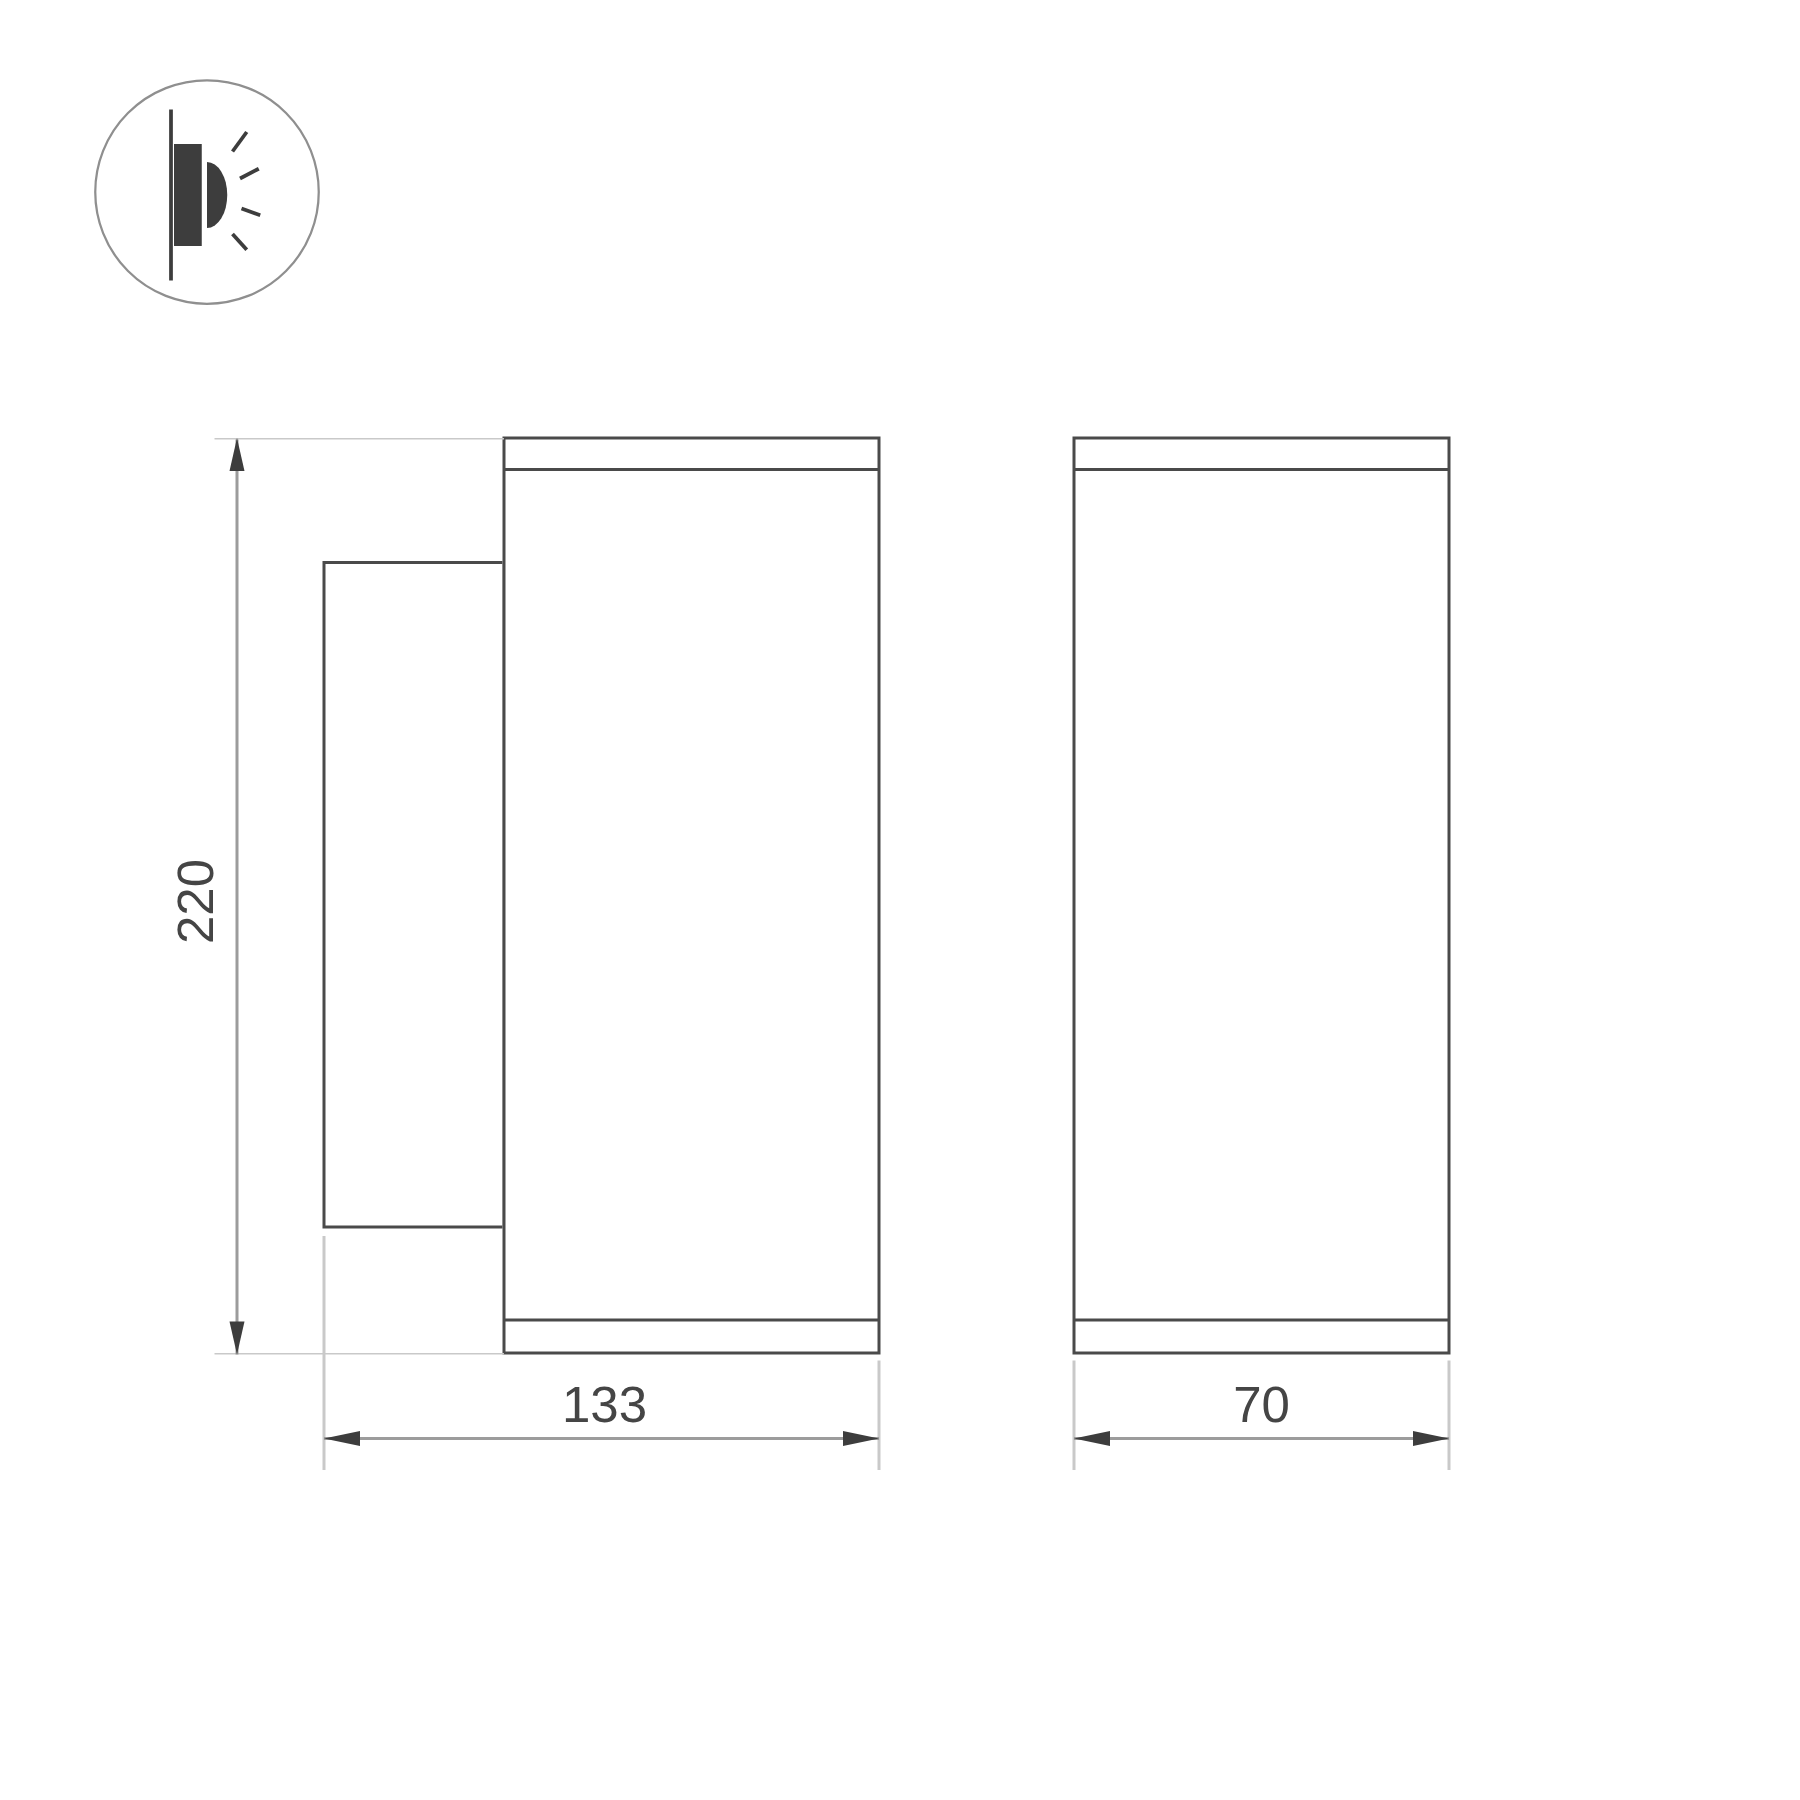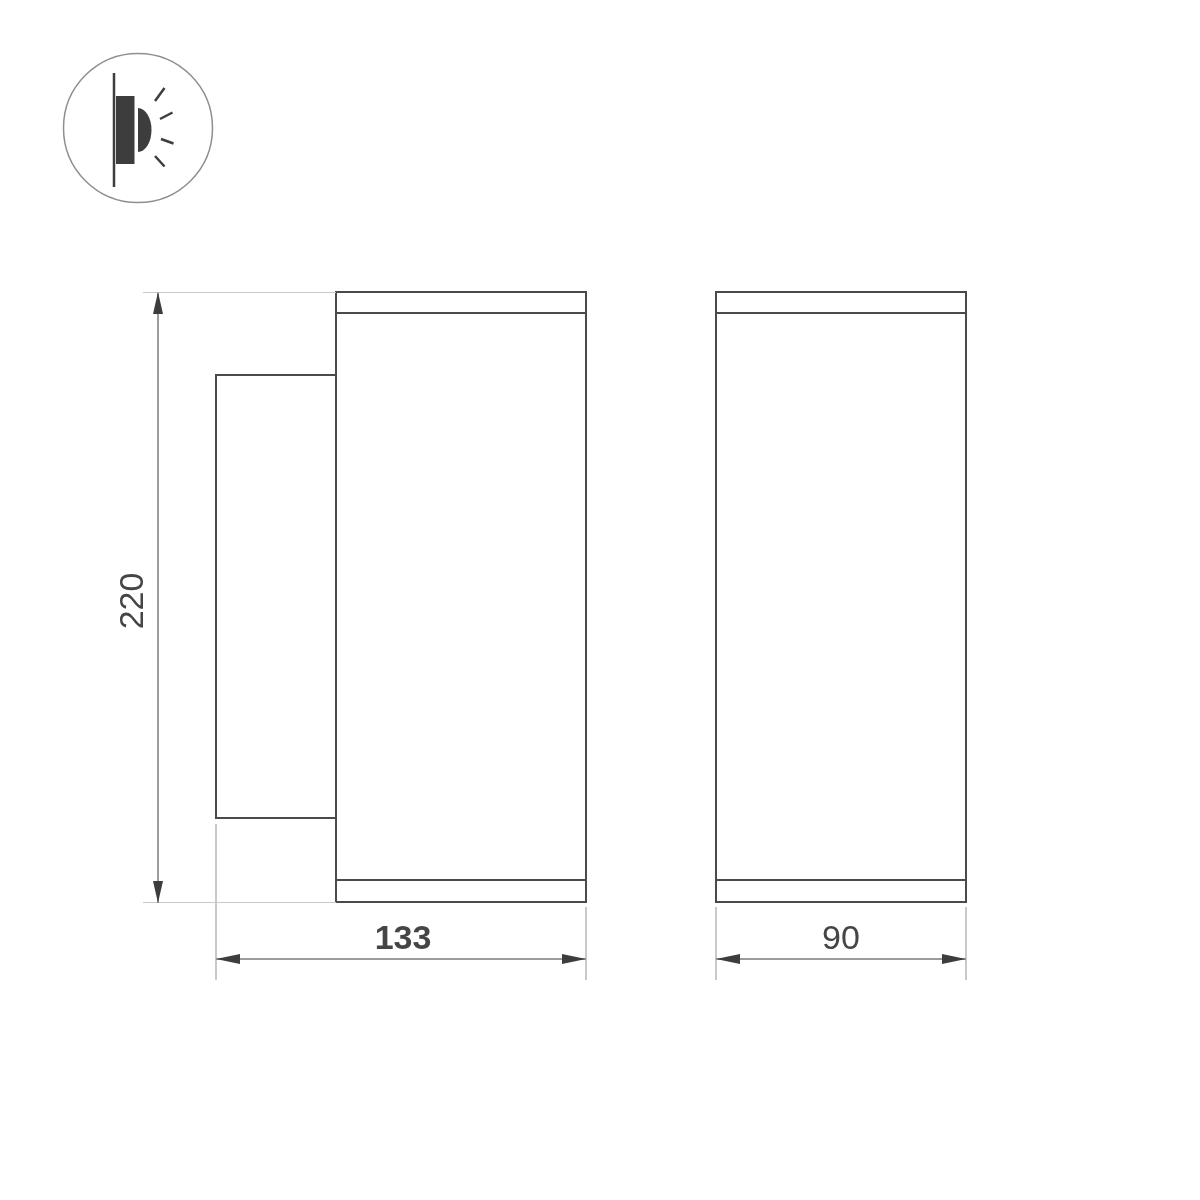--- a/index.html
+++ b/index.html
@@ -90,22 +90,22 @@
   <div class="dimline" style="left:157.25px; top:293px; width:1.5px; height:610px;"></div>
   <div class="arrow arrow-up" style="left:152.5px; top:292px;"></div>
   <div class="arrow arrow-down" style="left:152.5px; top:881px;"></div>
   <div class="dim-label vertical" style="left:131px; top:601px;">220</div>
 
   <div class="extline" style="left:215.25px; top:824px; width:1.5px; height:156px;"></div>
   <div class="extline" style="left:585.25px; top:907px; width:1.5px; height:73px;"></div>
   <div class="dimline" style="left:216px; top:958.25px; width:370px; height:1.5px;"></div>
   <div class="arrow arrow-left" style="left:216px; top:953.5px;"></div>
   <div class="arrow arrow-right" style="left:562px; top:953.5px;"></div>
-  <div class="dim-label" style="left:403px; top:937px;font-weight:bold;">133</div>
+  <div class="dim-label" style="left:403px; top:937px;">133</div>
 
   <div class="extline" style="left:715.25px; top:907px; width:1.5px; height:73px;"></div>
   <div class="extline" style="left:965.25px; top:907px; width:1.5px; height:73px;"></div>
   <div class="dimline" style="left:716px; top:958.25px; width:250px; height:1.5px;"></div>
   <div class="arrow arrow-left" style="left:716px; top:953.5px;"></div>
   <div class="arrow arrow-right" style="left:942px; top:953.5px;"></div>
-  <div class="dim-label" style="left:841px; top:937px;">90</div>
+  <div class="dim-label" style="left:841px; top:937px;">70</div>
 
 </div>
 
 </body></html>

